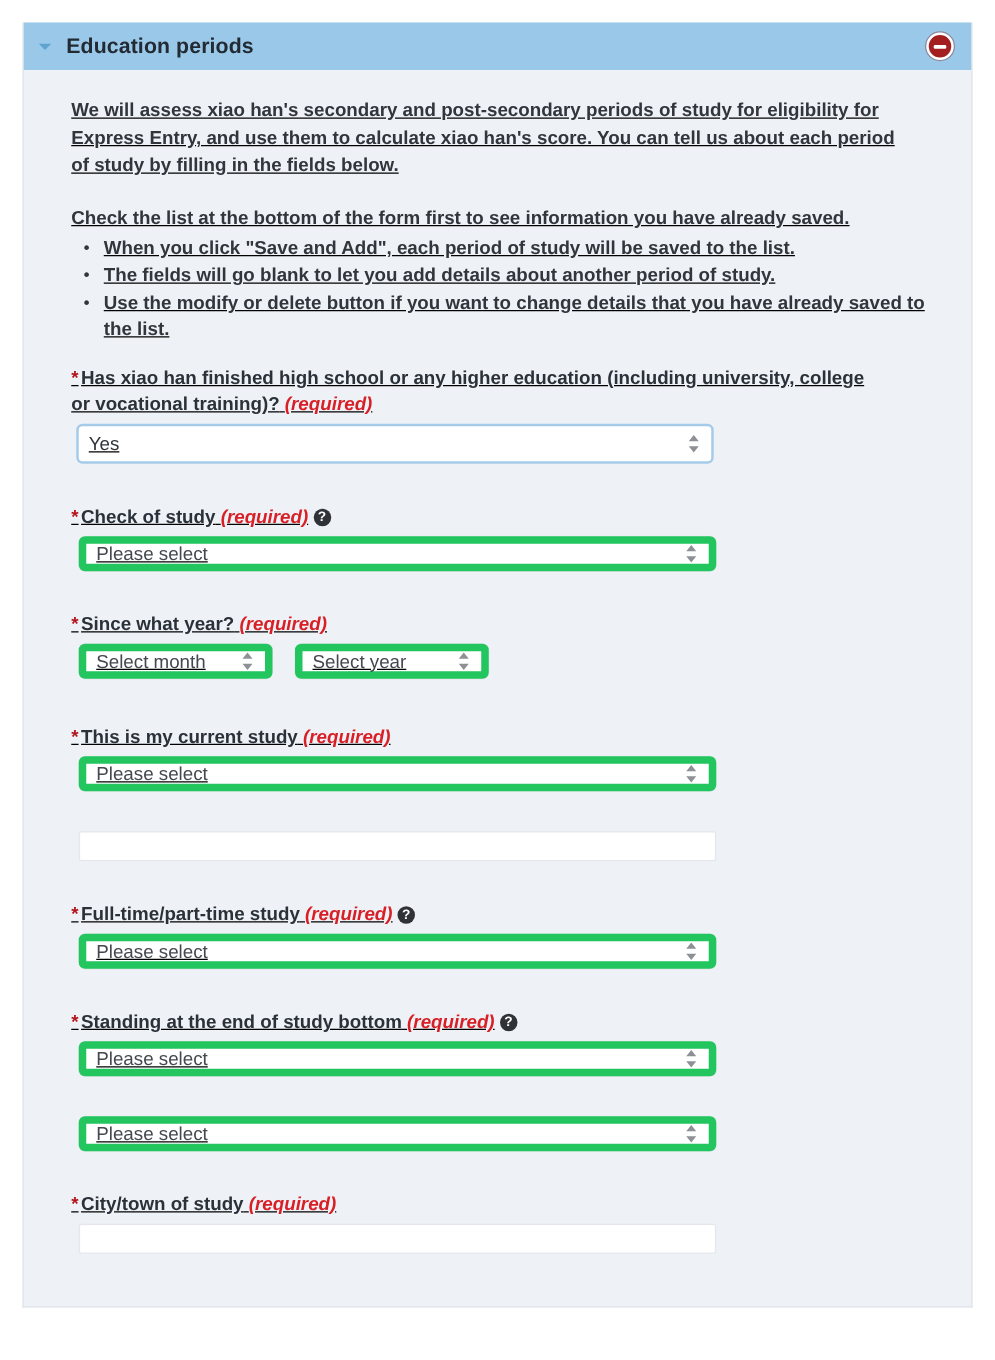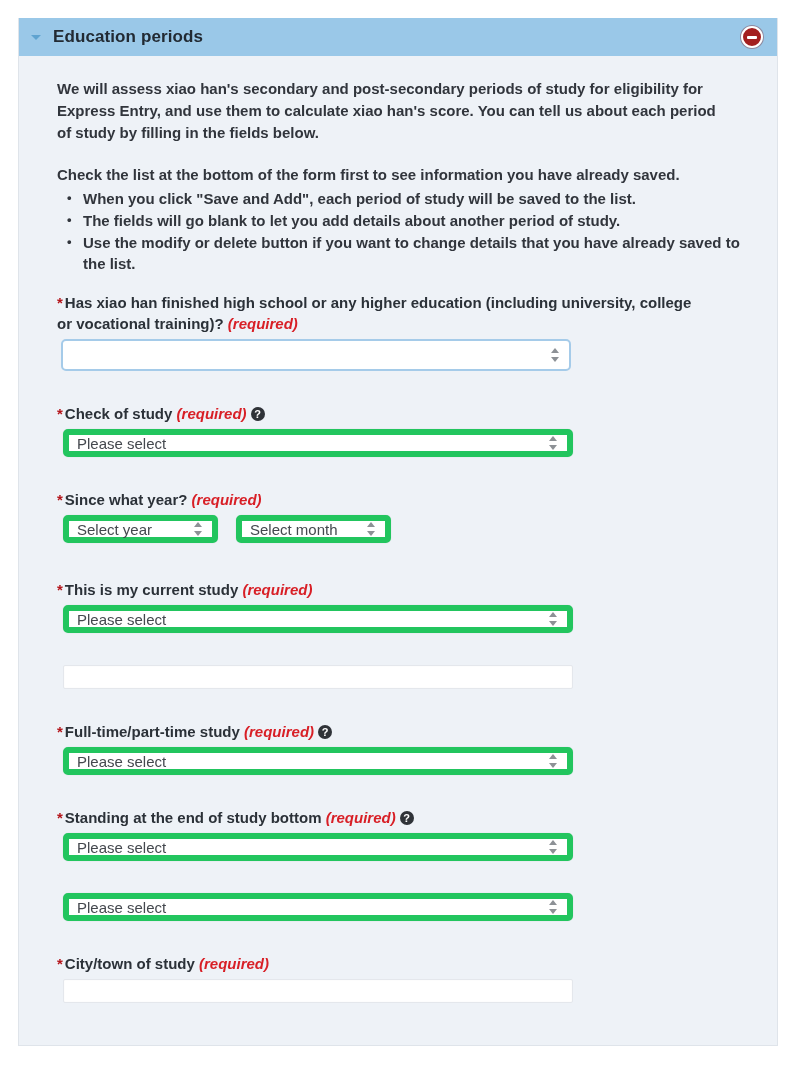--- a/index.html
+++ b/index.html
@@ -78,20 +78,21 @@
     width: 10px;
     height: 3px;
     background: #ffffff;
     border-radius: 1px;
   }
 
   
   .panel-body {
     padding: 22px 34px 0 38px;
     box-sizing: border-box;
+    text-decoration: underline;
   }
 
   .intro-p {
     font-size: 15px;
     font-weight: bold;
     color: #31353c;
     line-height: 22px;
     margin: 0 0 20px 0;
     max-width: 670px;
   }
@@ -250,20 +251,21 @@
       <li>The fields will go blank to let you add details about another period of study.</li>
       <li>Use the modify or delete button if you want to change details that you have already saved to the list.</li>
     </ul>
 
     <div class="field">
       <div class="field-label">
         <span class="ast">*</span><span>Has xiao han finished high school or any higher education (including university, college or vocational training)?</span>
         <span class="req">(required)</span>
       </div>
       <div class="ctl sel focused">
+        <span class="val">Yes</span>
         <span class="arrows"></span>
       </div>
     </div>
 
     <div class="spacer-md"></div>
 
     <div class="field">
       <div class="field-label">
         <span class="ast">*</span><span>Check of study</span>
         <span class="req">(required)</span><span class="help-icon">?</span>
@@ -275,28 +277,28 @@
     </div>
 
     <div class="spacer-md"></div>
 
     <div class="field">
       <div class="field-label">
         <span class="ast">*</span><span>Since what year?</span>
         <span class="req">(required)</span>
       </div>
       <div class="row-inline">
+        <div class="ctl sel small">
+          <span class="val">Select month</span>
+          <span class="arrows"></span>
+        </div>
         <div class="ctl sel small">
           <span class="val">Select year</span>
           <span class="arrows"></span>
         </div>
-        <div class="ctl sel small">
-          <span class="val">Select month</span>
-          <span class="arrows"></span>
-        </div>
       </div>
     </div>
 
     <div class="spacer-lg"></div>
 
     <div class="field">
       <div class="field-label">
         <span class="ast">*</span><span>This is my current study</span>
         <span class="req">(required)</span>
       </div>

